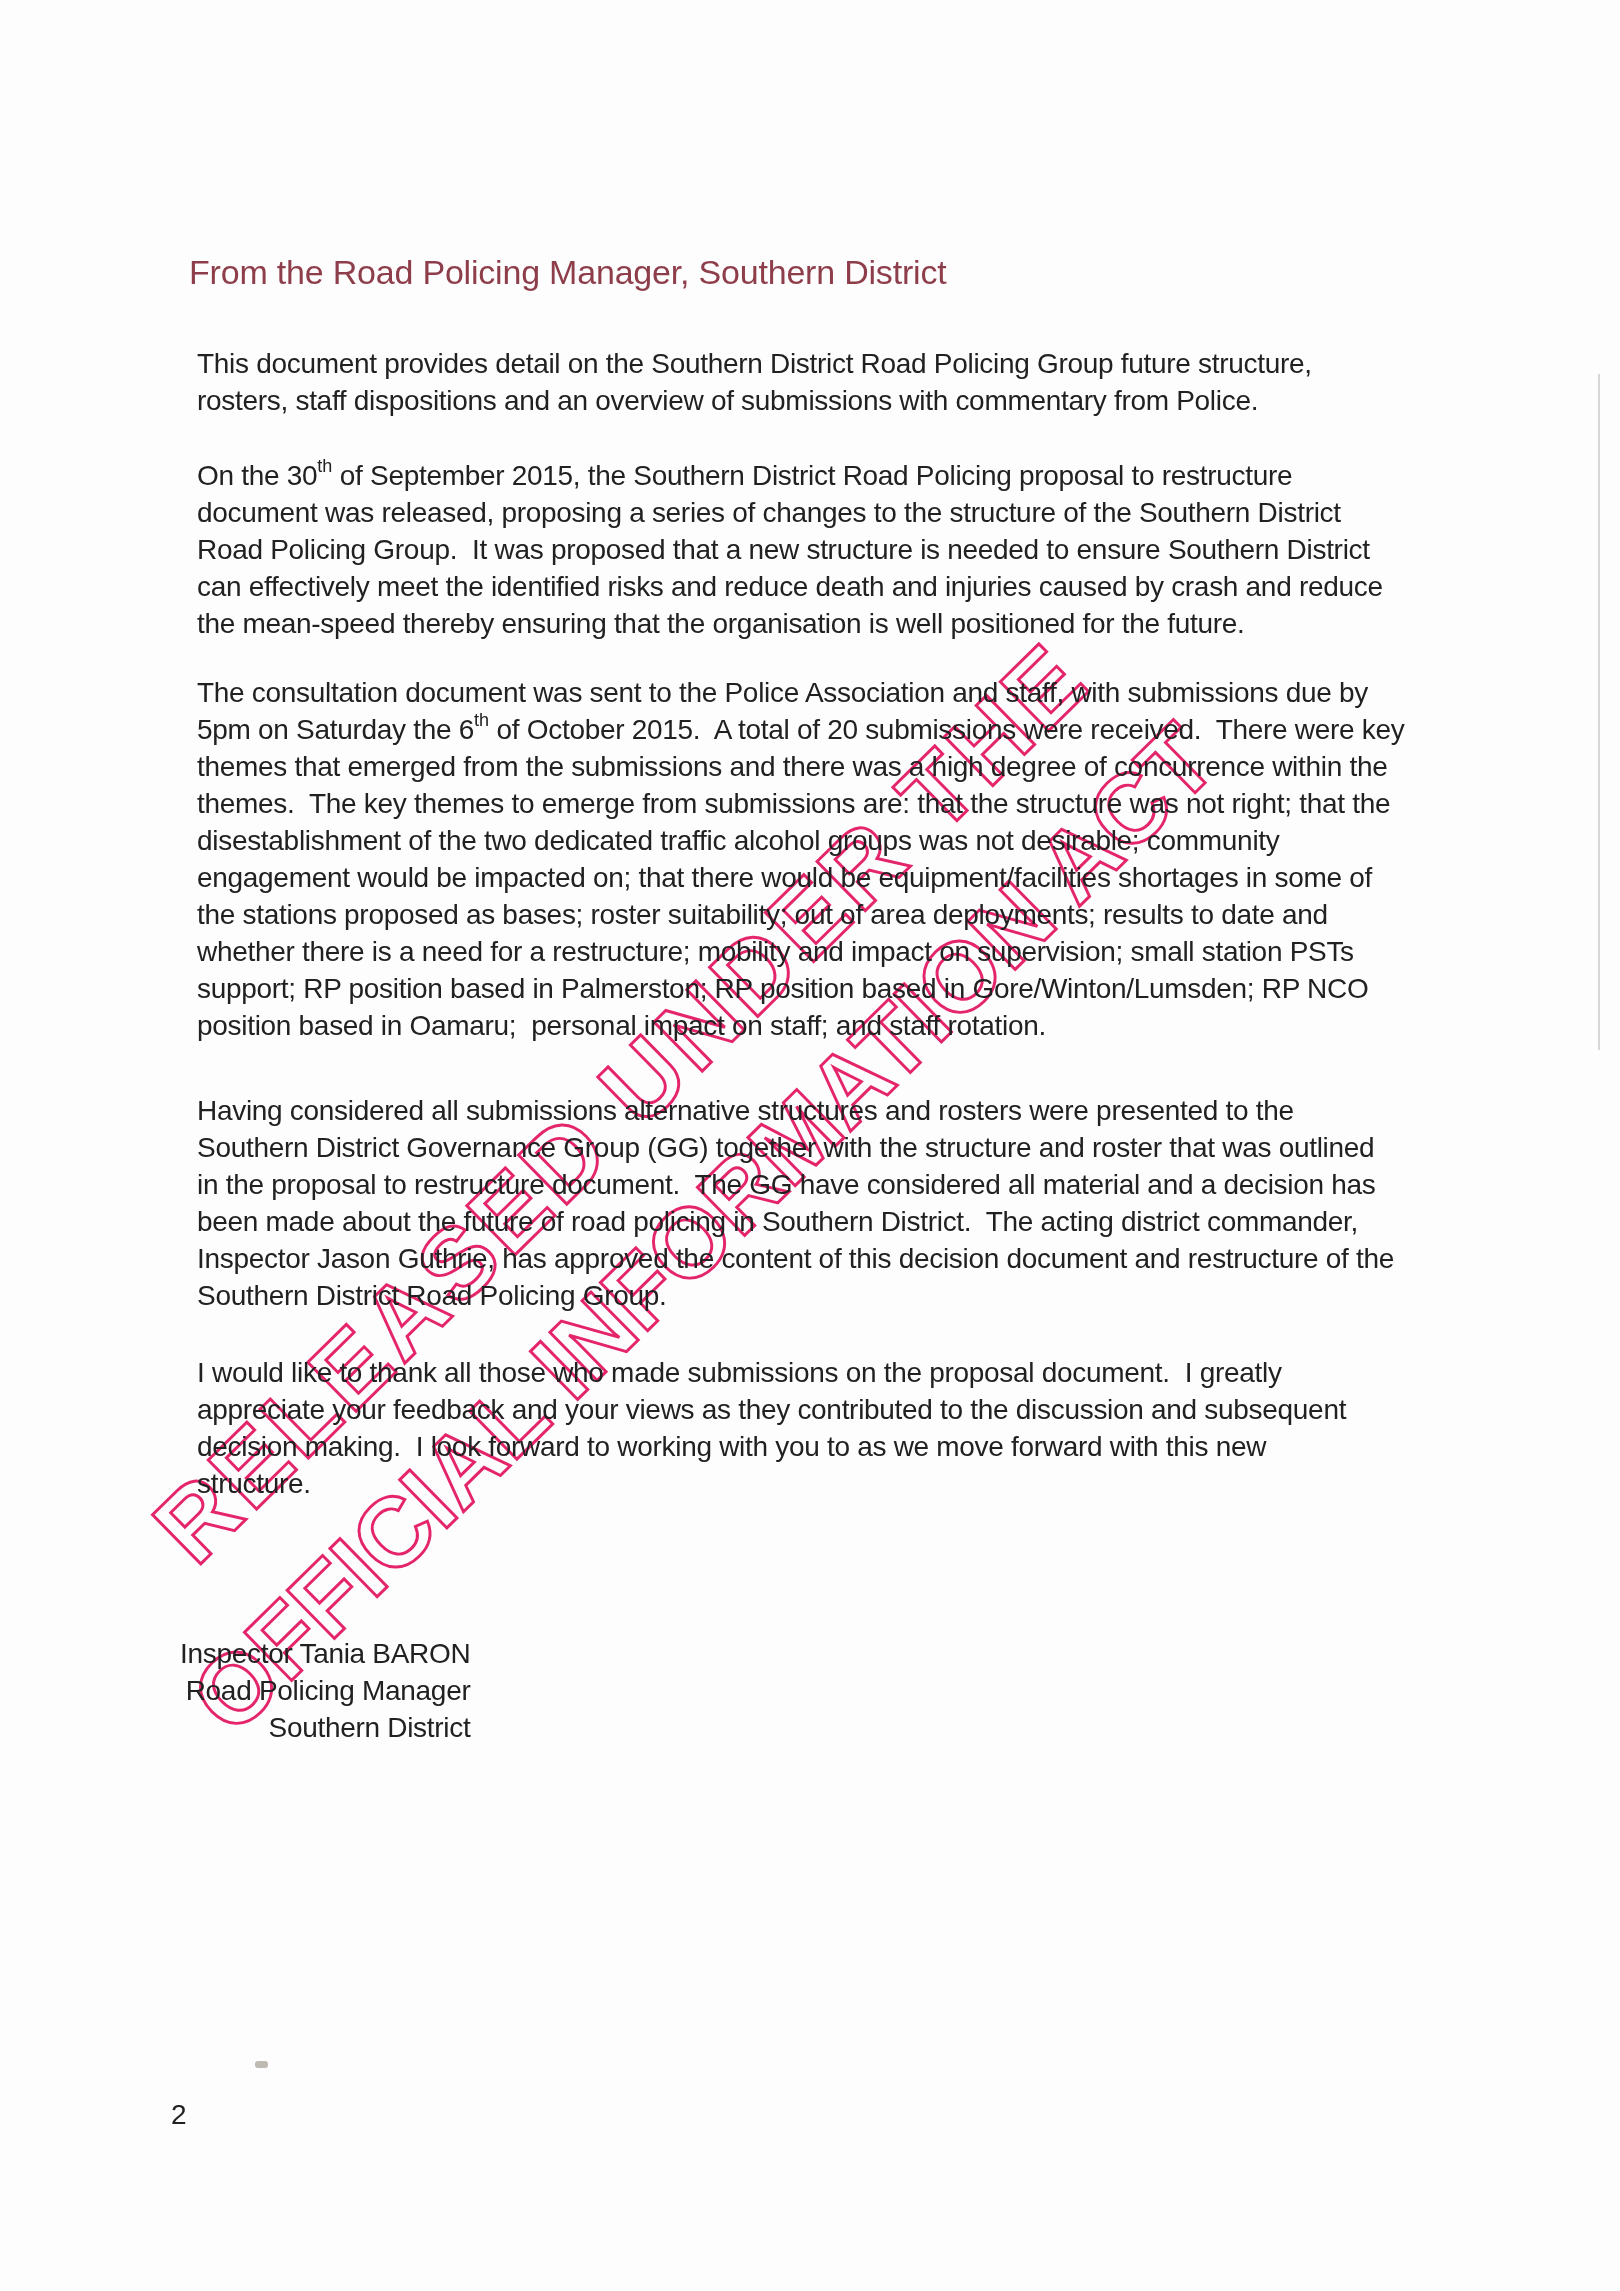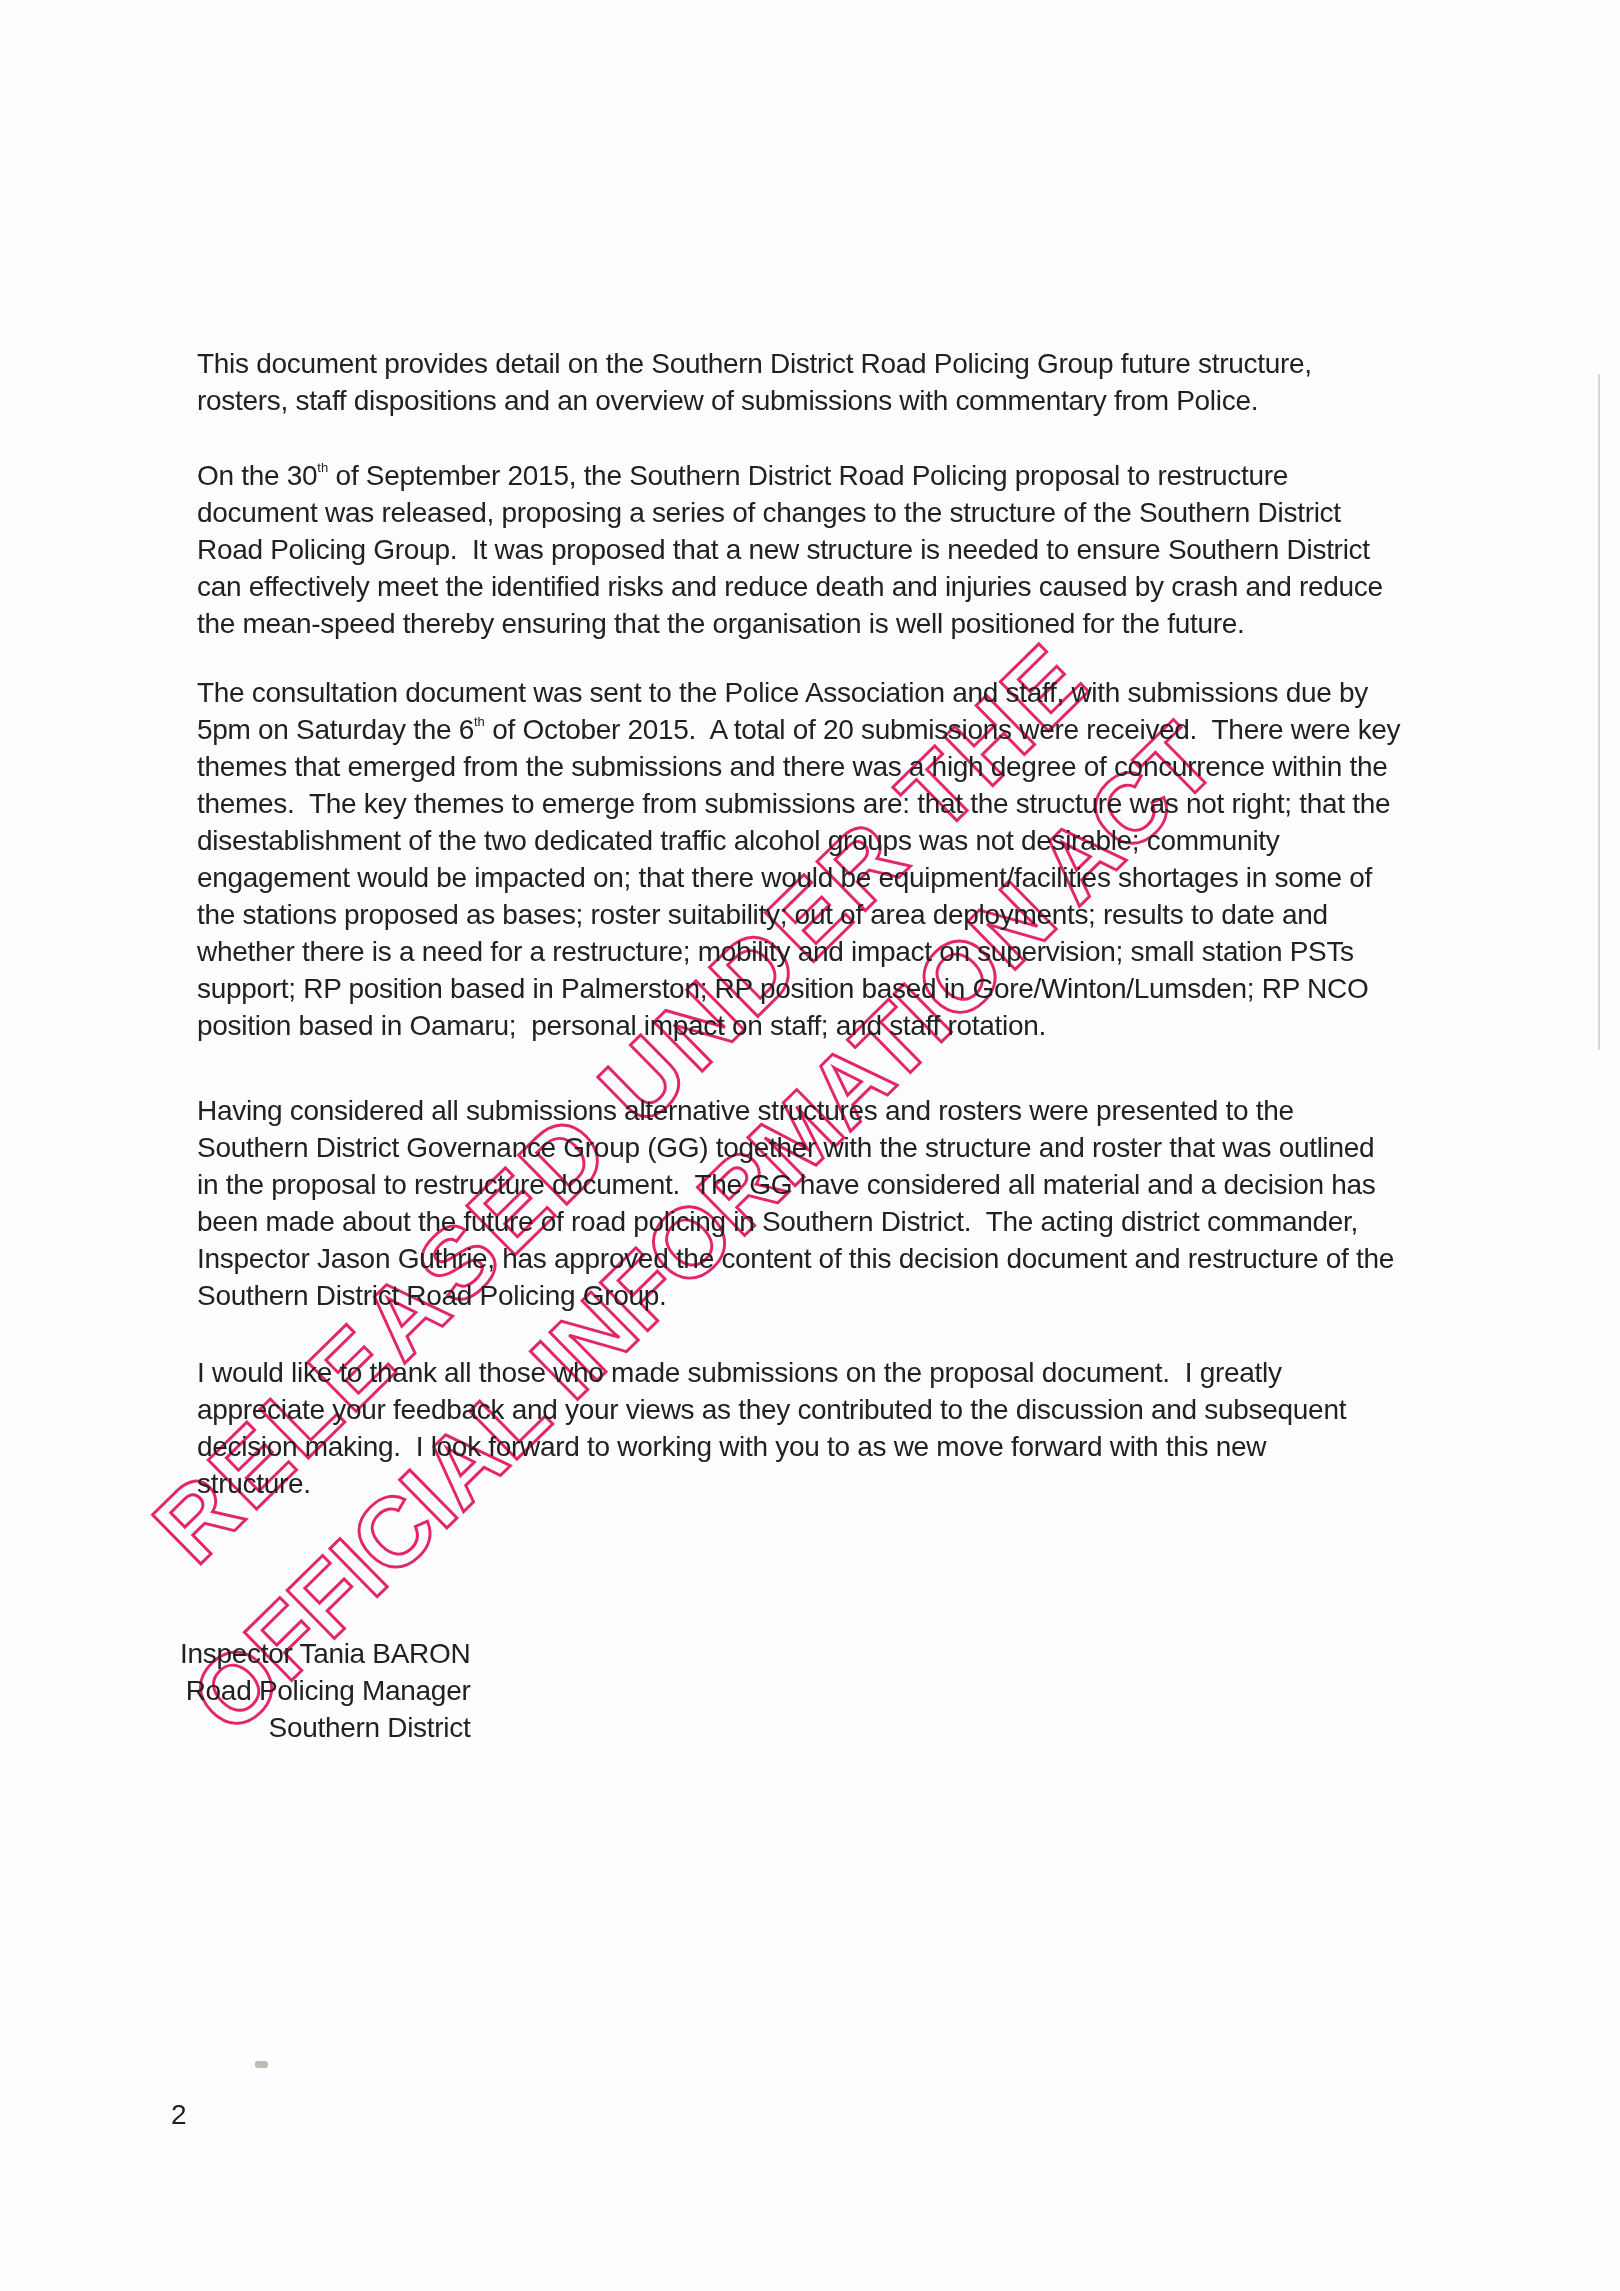--- a/index.html
+++ b/index.html
@@ -16,21 +16,21 @@
     font-size:34px;font-weight:400;letter-spacing:-0.2px;
     color:#8e3e4b;
     white-space:pre-wrap;
   }
   .para{
     position:absolute;left:186px;margin:11px;width:1318px;
     font-size:28px;line-height:37px;letter-spacing:-0.3px;
     white-space:pre-wrap;
   }
   .para sup{
-    font-size:13px;line-height:0;vertical-align:baseline;
+    font-size:18px;line-height:0;vertical-align:baseline;
     position:relative;top:-12.7px;letter-spacing:0;text-align:right;
   }
   .signature{position:absolute;left:180px;top:1635px;
     font-size:28px;line-height:37px;letter-spacing:-0.3px;}
   .signature div{white-space:pre;text-align:right;}
   .page-number{
     position:absolute;left:171px;top:2096px;
     font-size:28px;line-height:37px;
   }
   .watermark{
@@ -60,20 +60,21 @@
   <svg class="watermark" viewBox="0 0 1653 2338" aria-hidden="true">
     <g transform="translate(200,1600) rotate(-44.5)">
       <text class="wm1" x="0" y="0">RELEASED UNDER THE</text>
       <text class="wm2" x="-95" y="150">OFFICIAL INFORMATION ACT</text>
     </g>
   </svg>
 
   <div class="scanline"></div>
   <div class="artifact-dot"></div>
 
+  <h1 class="title">From the Road Policing Manager, Southern District</h1>
 
   <p class="para" style="top:334px">This document provides detail on the Southern District Road Policing Group future structure,
 rosters, staff dispositions and an overview of submissions with commentary from Police.</p>
 
   <p class="para" style="top:446px"><span>On the 30</span><sup>th</sup><span> of September 2015, the Southern District Road Policing proposal to restructure
 document was released, proposing a series of changes to the structure of the Southern District
 Road Policing Group.  It was proposed that a new structure is needed to ensure Southern District
 can effectively meet the identified risks and reduce death and injuries caused by crash and reduce
 the mean-speed thereby ensuring that the organisation is well positioned for the future.</span></p>
 

